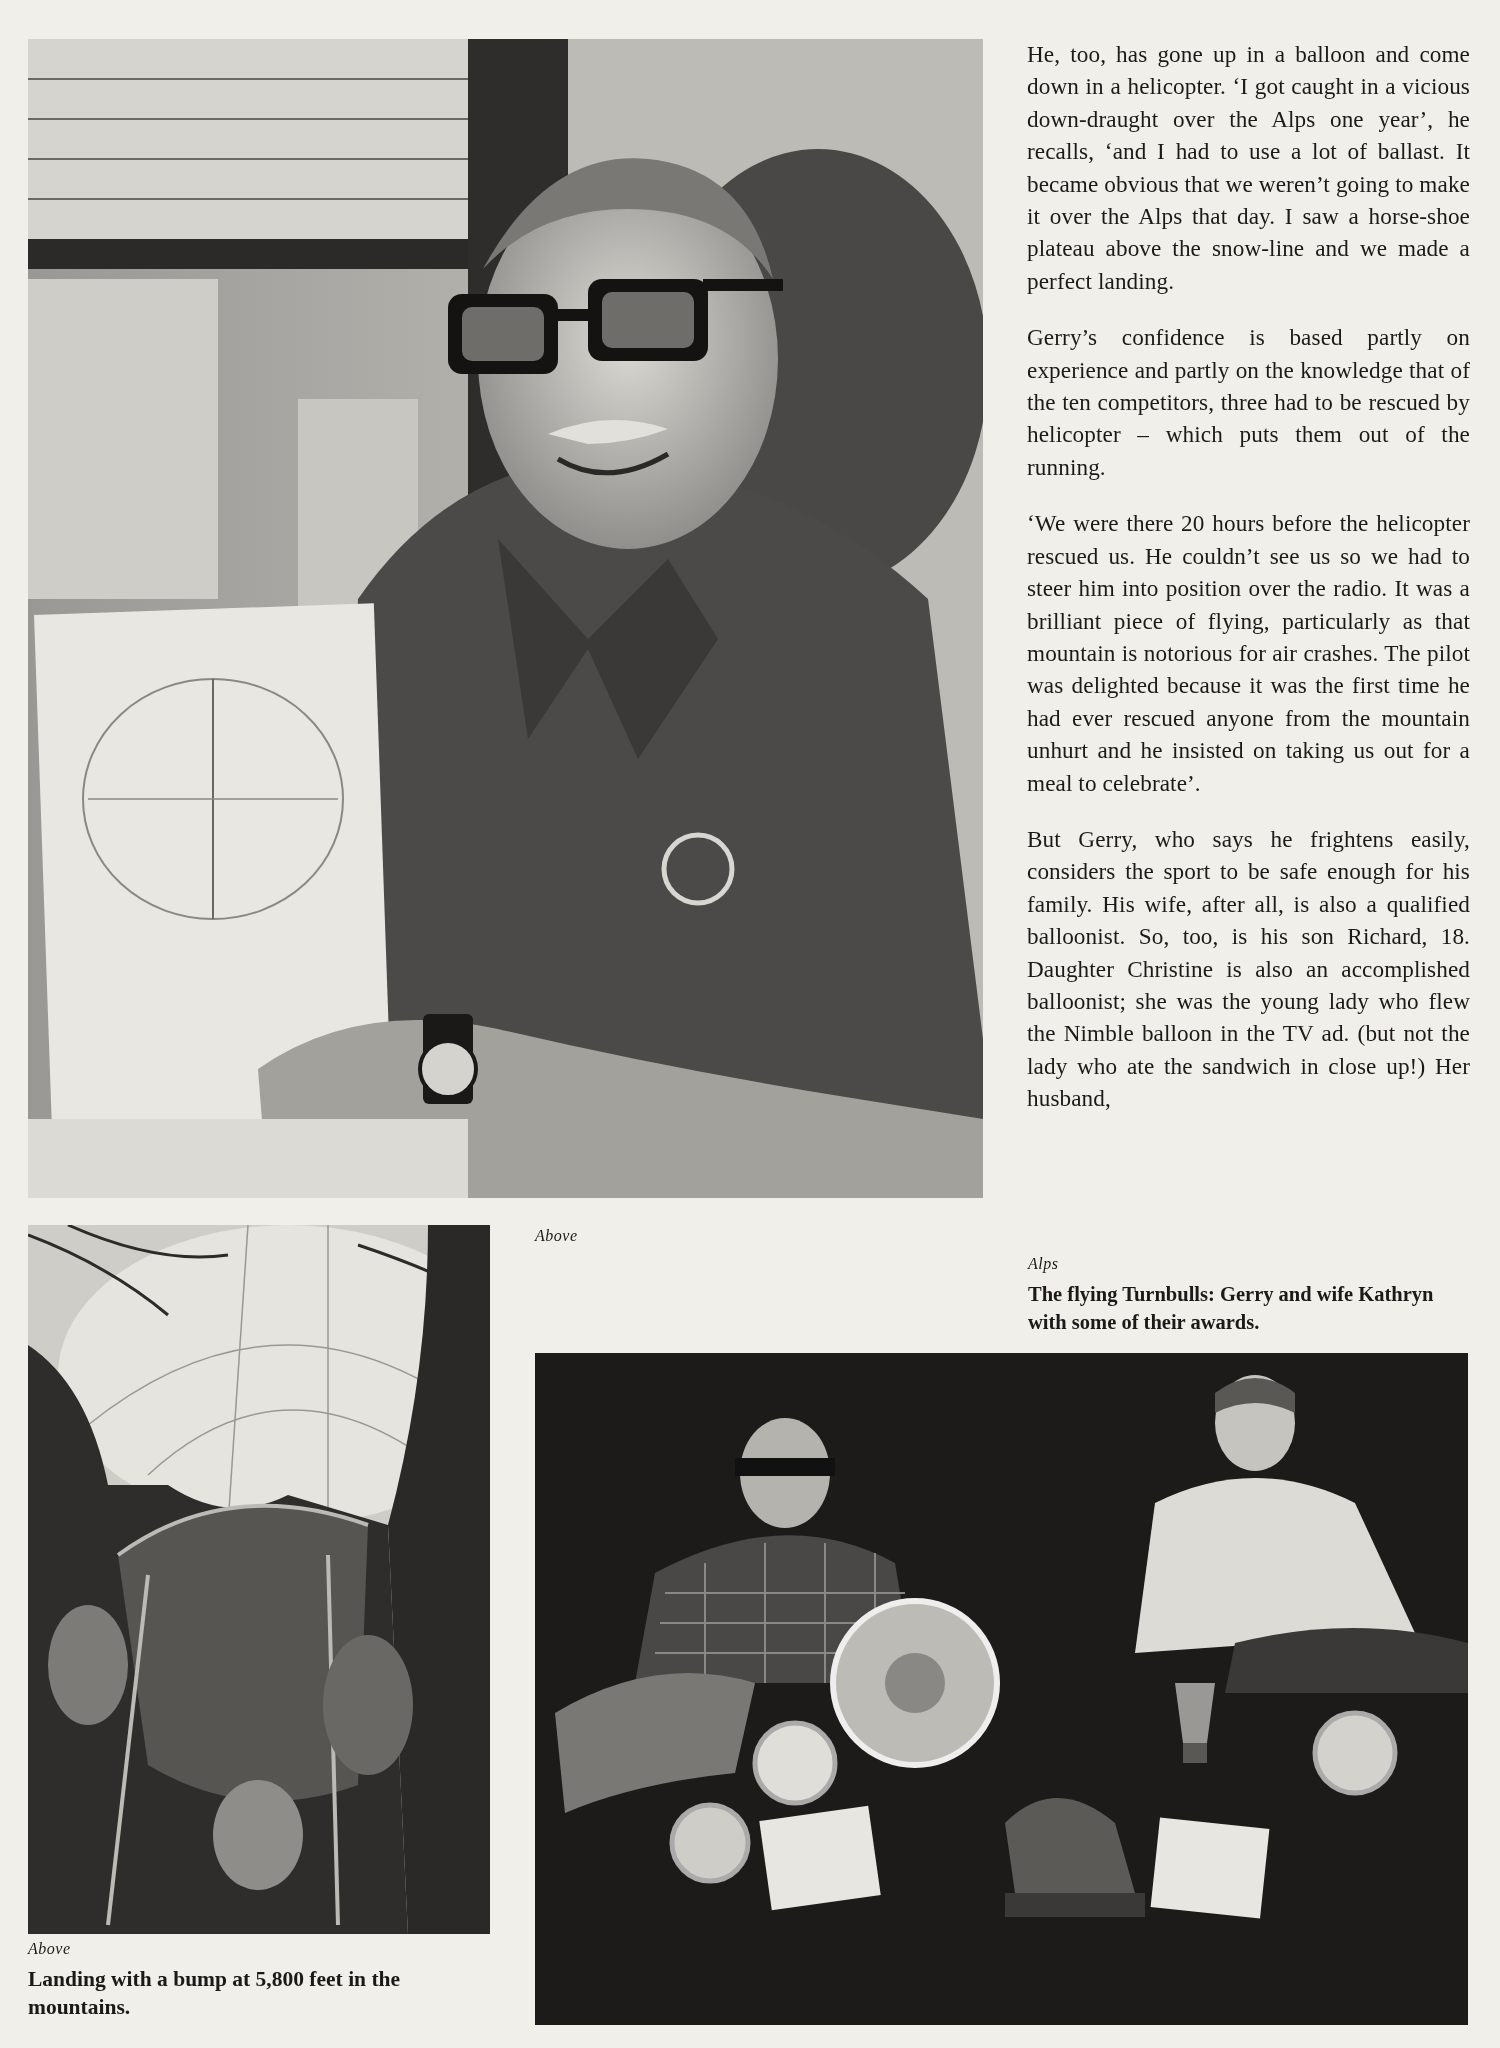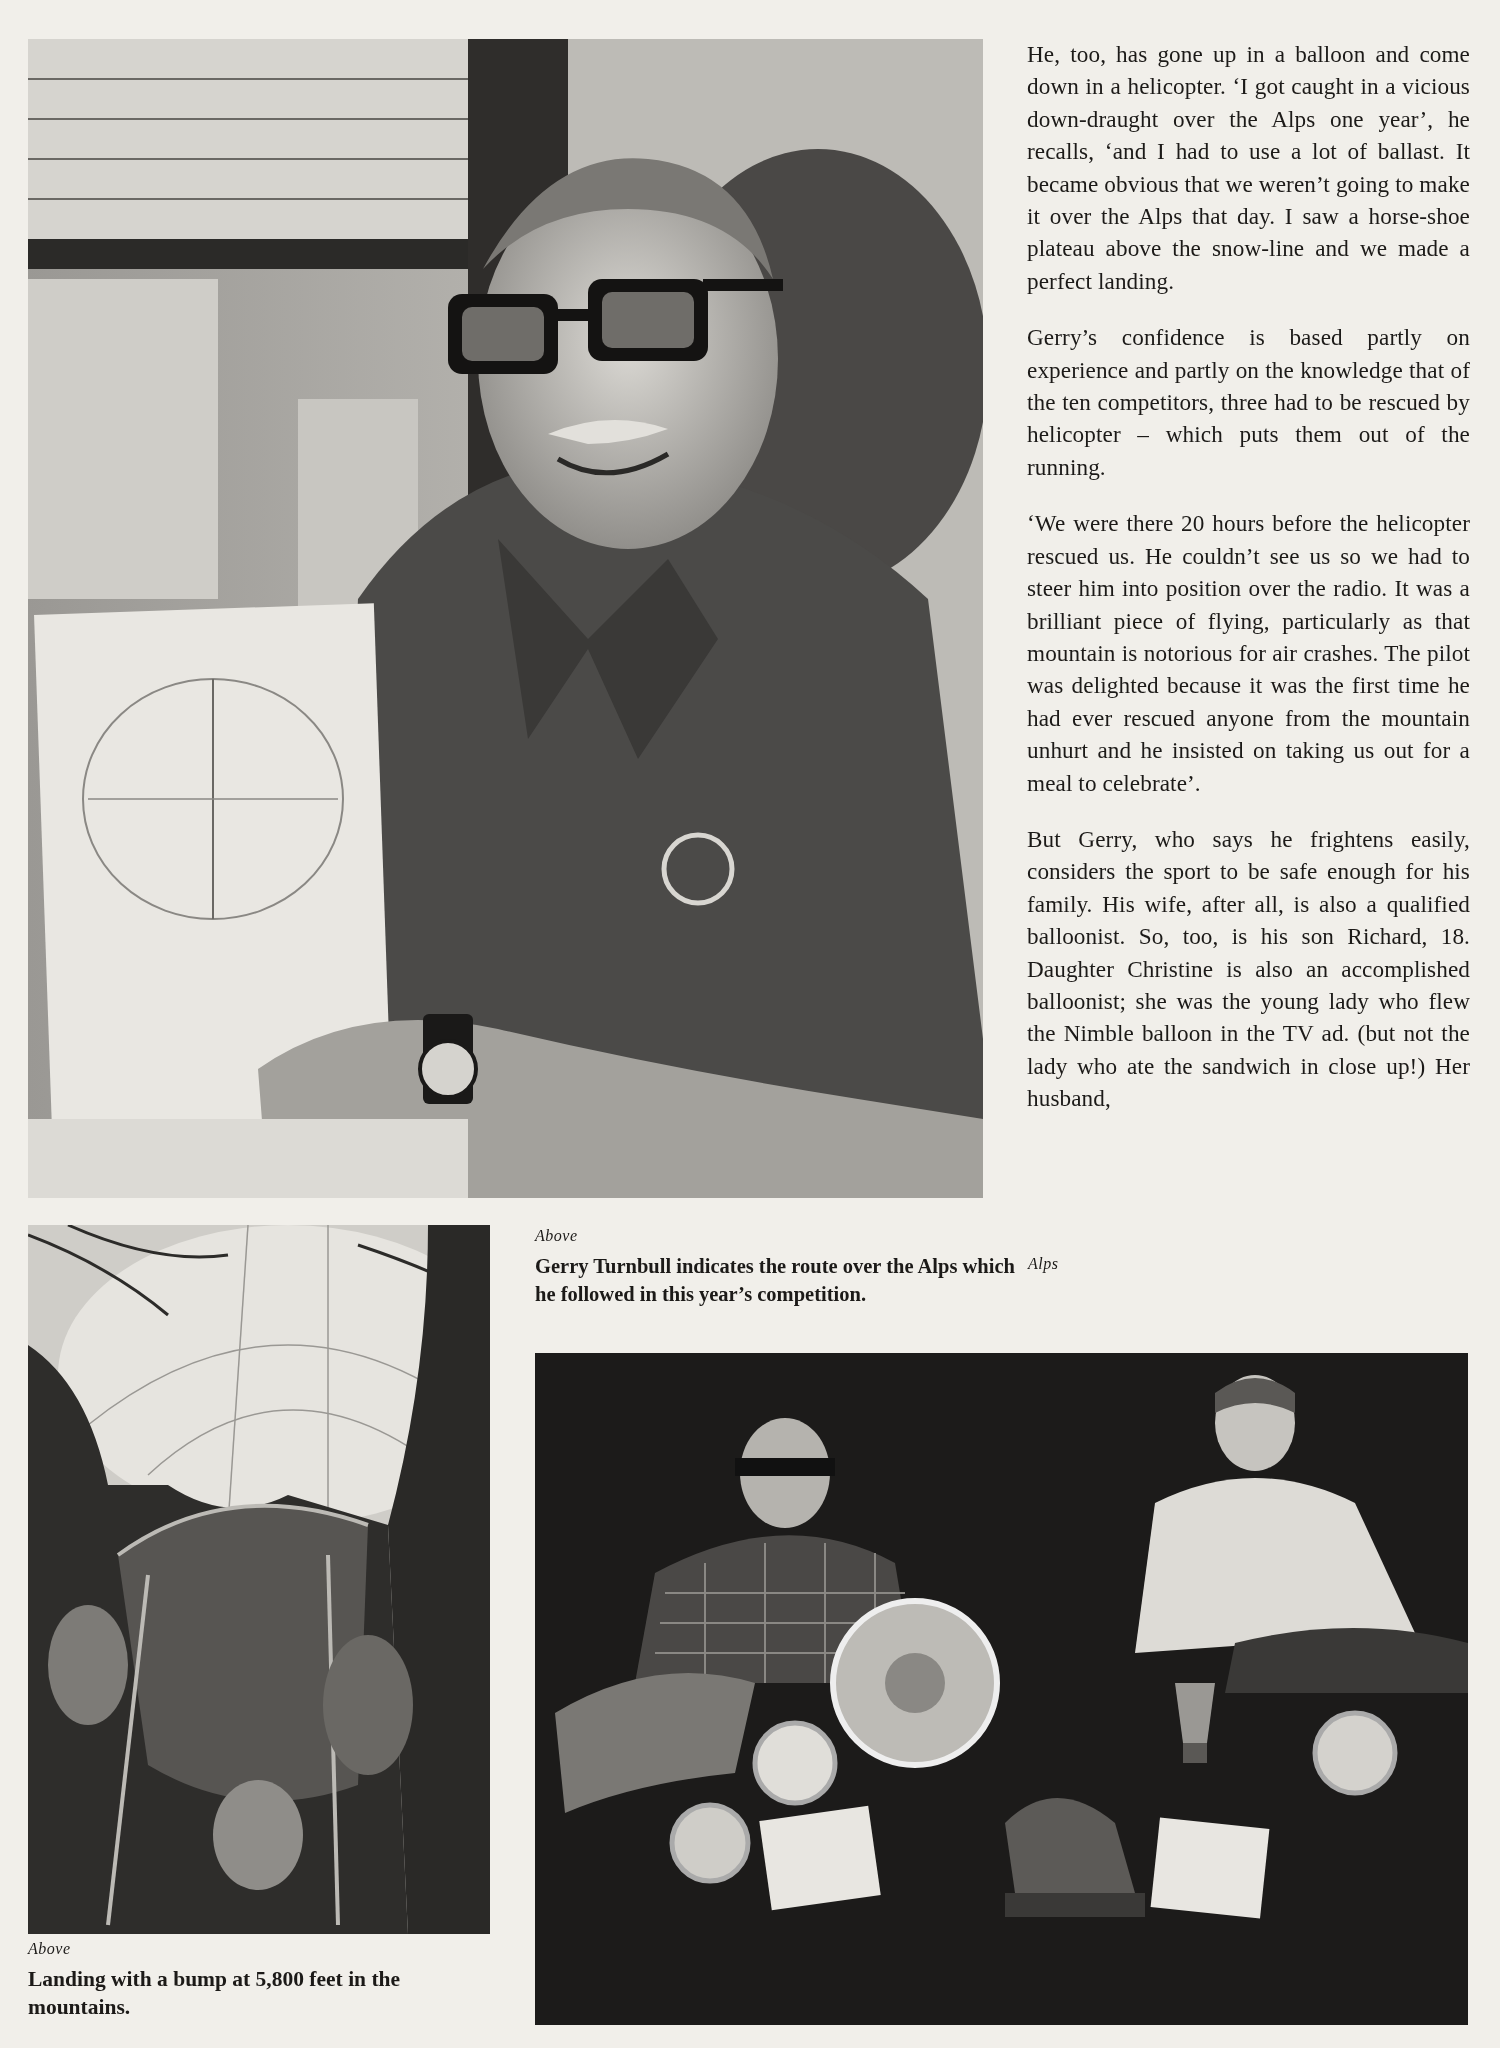--- a/index.html
+++ b/index.html
@@ -158,25 +158,25 @@
     </g>
 
     <ellipse cx="60" cy="440" rx="40" ry="60" fill="#7d7b77"></ellipse>
     <ellipse cx="340" cy="480" rx="45" ry="70" fill="#6a6864"></ellipse>
     <ellipse cx="230" cy="610" rx="45" ry="55" fill="#8f8d89"></ellipse>
   </svg>
 </div>
 
 <div class="caption" id="cap-above">
   <div class="kicker">Above</div>
-  <div class="text">Gerry Turnbull indicates the route over the Alps which he followed in this year’s competition.</div>
 </div>
 
 <div class="caption" id="cap-below">
   <div class="kicker">Alps</div>
+  <div class="text">The flying Turnbulls: Gerry and wife Kathryn with some of their awards.</div>
 </div>
 
 <div class="photo" id="photo-br">
   <svg viewBox="0 0 933 672" preserveAspectRatio="none">
     <rect width="933" height="672" fill="#1c1b1a"></rect>
 
     <ellipse cx="250" cy="120" rx="45" ry="55" fill="#b5b3ae"></ellipse>
     <rect x="200" y="105" width="100" height="18" fill="#111"></rect>
     <path d="M120 220 Q250 150 360 210 L380 330 L100 330 Z" fill="#4a4846"></path>
     <g stroke="#8a8884" stroke-width="2">

